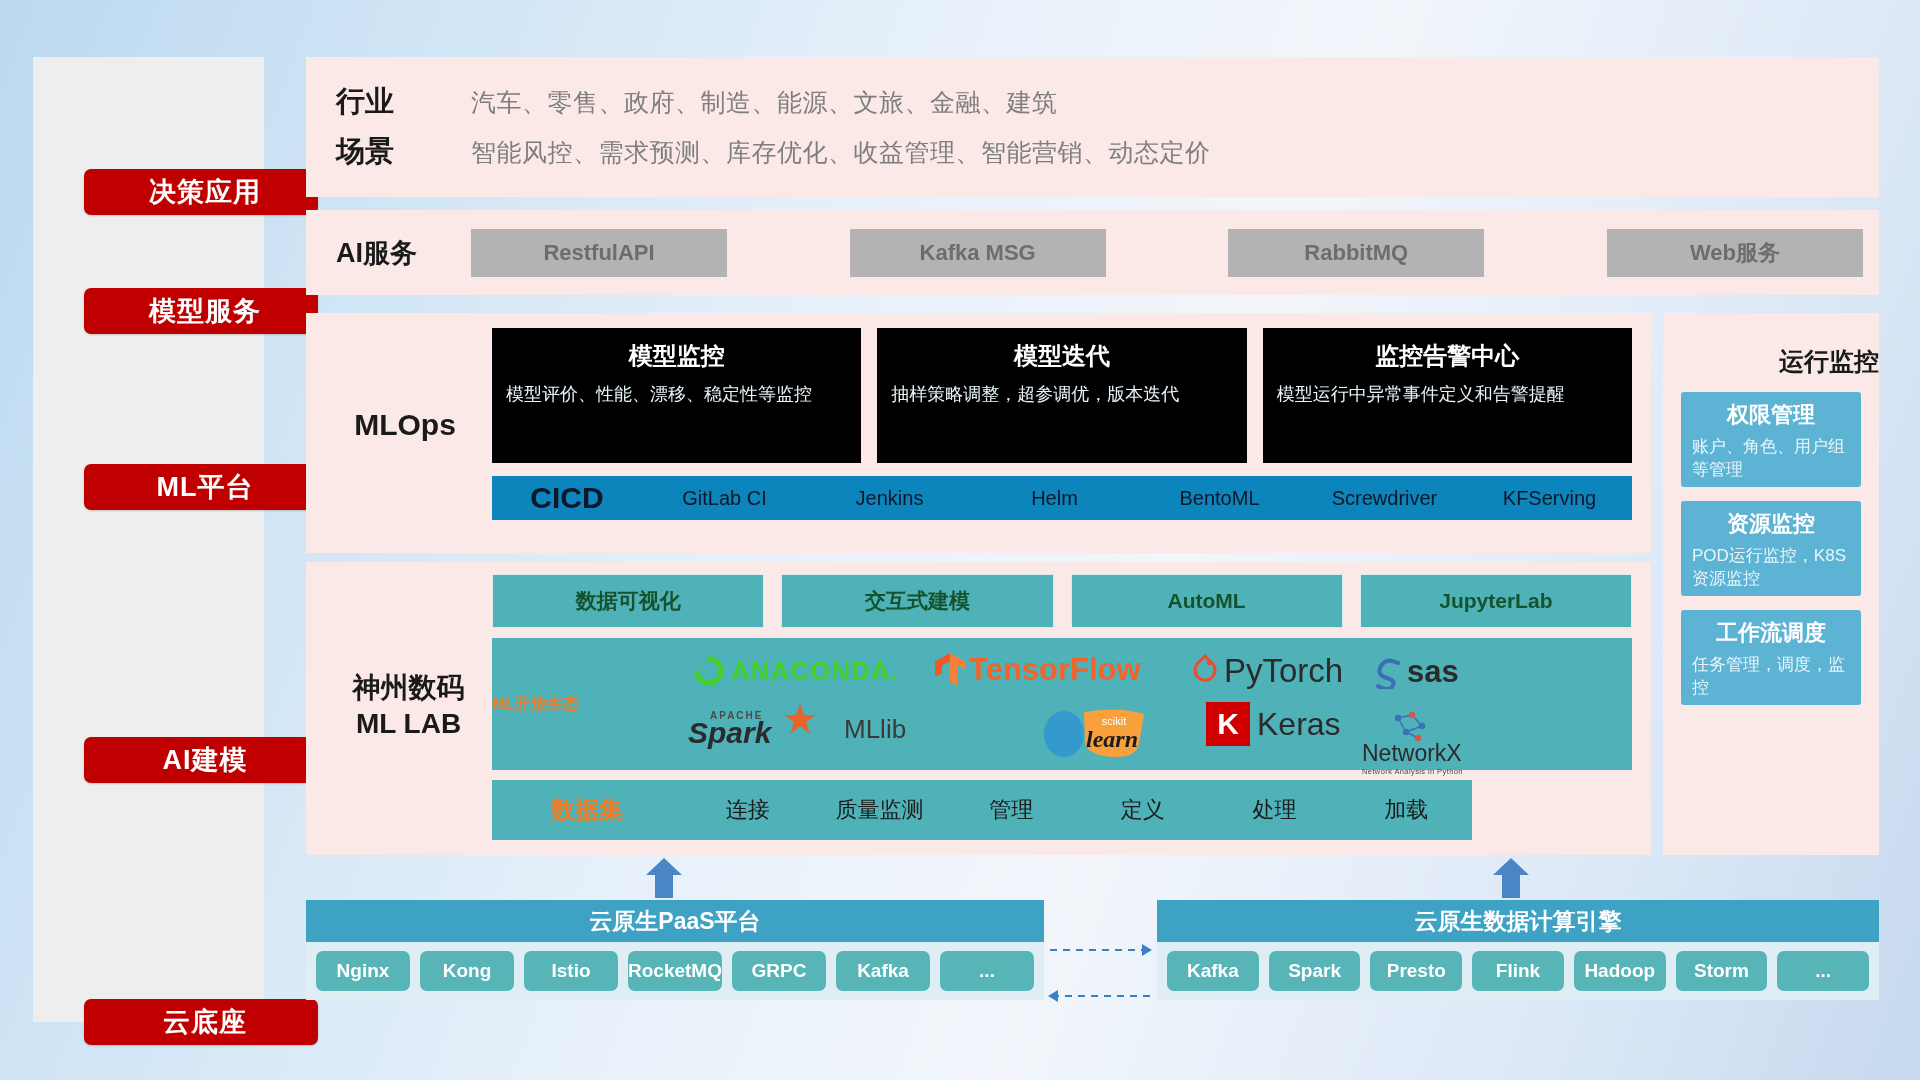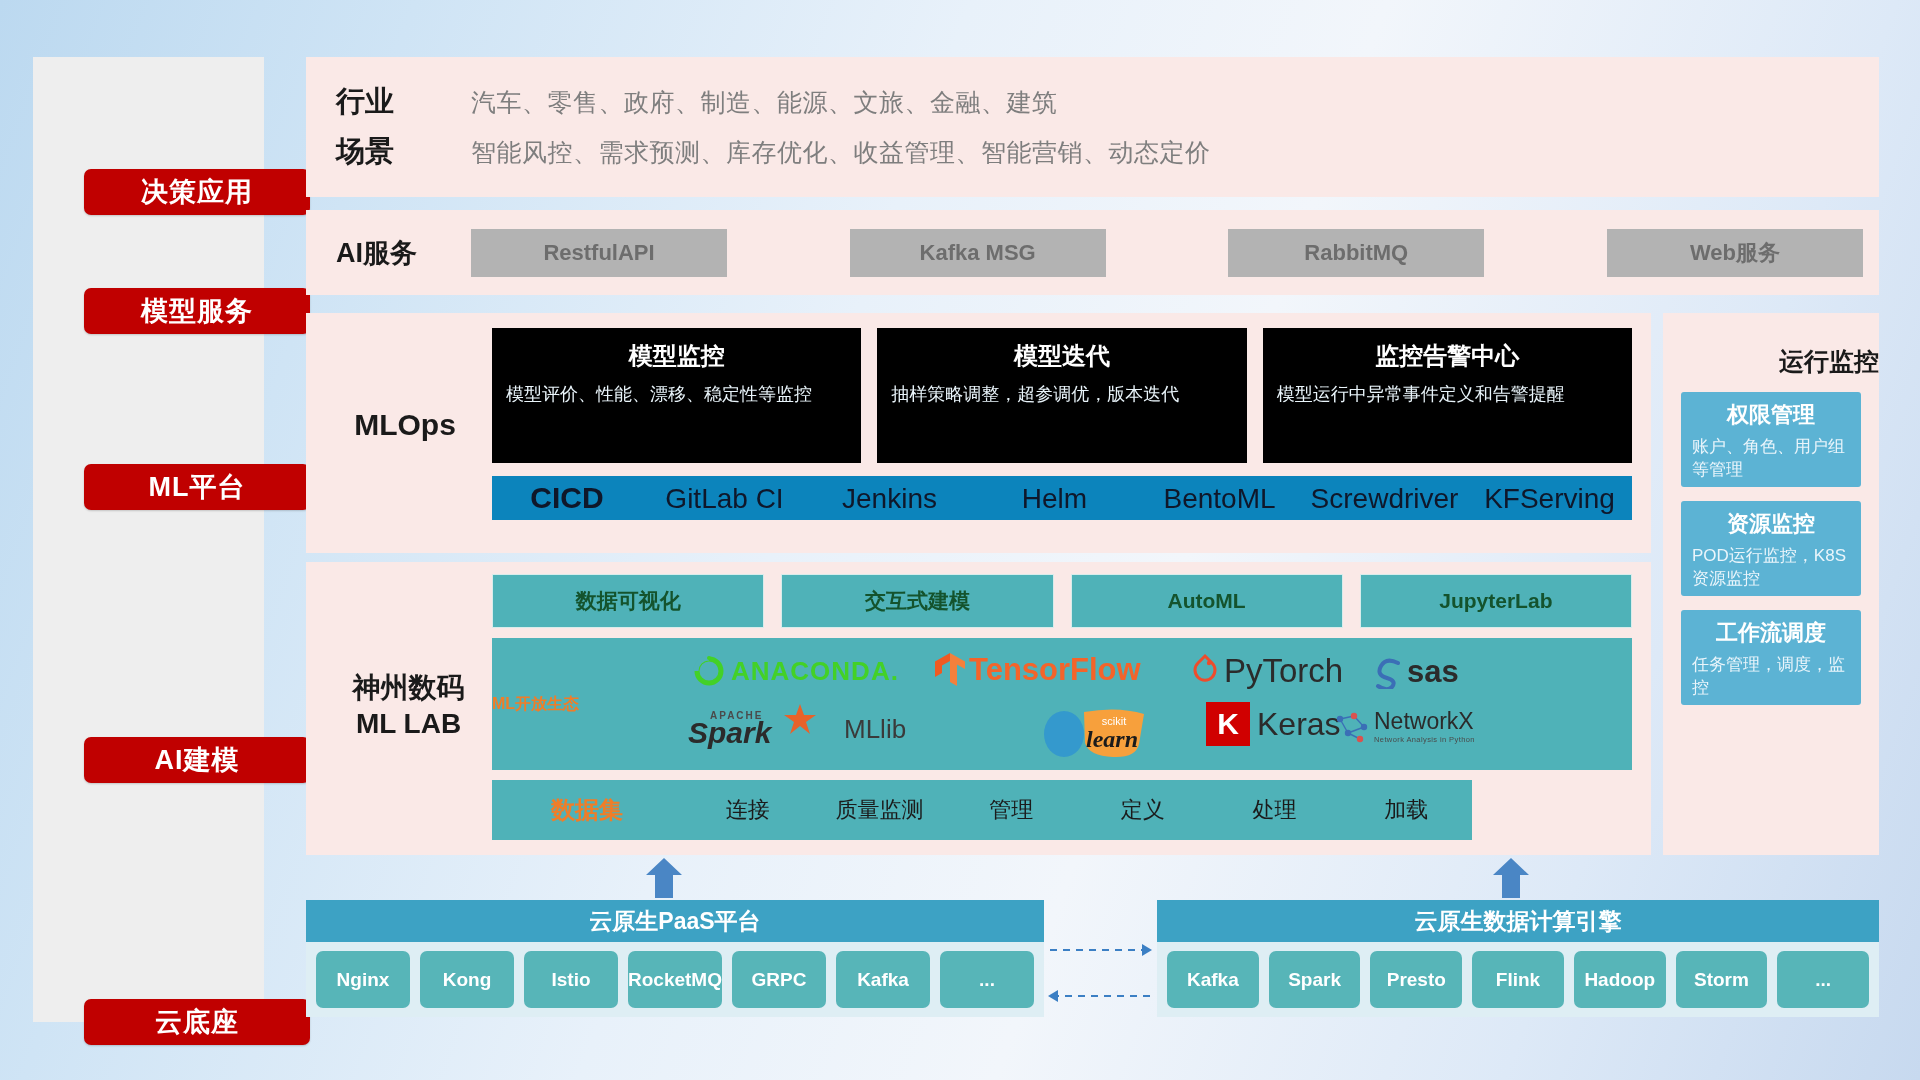--- a/index.html
+++ b/index.html
@@ -14,20 +14,21 @@
   .left-col{
     position:absolute;left:33px;top:57px;width:231px;height:965px;
     background:#eeeeee;
   }
   .layer-chip{
     position:absolute;left:51px;width:226px;height:46px;
     background:#c00000;border-radius:7px;color:#fff;
     display:flex;align-items:center;justify-content:center;
     font-size:27px;font-weight:bold;letter-spacing:1px;
     box-shadow:0 1px 2px rgba(0,0,0,.18);
+    padding-left:8px;
   }
   .chip-1{top:112px;}
   .chip-2{top:231px;}
   .chip-3{top:407px;}
   .chip-4{top:680px;}
   .chip-5{top:942px;}
 
   
   .band{position:absolute;background:#fae9e7;}
 
@@ -51,21 +52,21 @@
   
   .band-mlops{left:306px;top:313px;width:1345px;height:240px;}
   .mlops-key{position:absolute;left:24px;top:95px;width:150px;text-align:center;font-size:30px;font-weight:bold;color:#1a1a1a;}
   .mlops-cards{position:absolute;left:186px;top:15px;width:1140px;height:135px;display:flex;gap:16px;}
   .mlops-card{flex:1;background:#000000;color:#fff;padding:12px 14px 0 14px;box-sizing:border-box;}
   .mlops-card .t{font-size:24px;font-weight:bold;text-align:center;margin-bottom:10px;}
   .mlops-card .d{font-size:18px;line-height:1.35;color:#e9f4fa;}
   .cicd-bar{position:absolute;left:186px;top:163px;width:1140px;height:44px;background:#0c84bc;color:#0f172a;
     display:flex;align-items:center;overflow:hidden;}
   .cicd-title{width:150px;text-align:center;font-size:30px;font-weight:bold;flex:none;}
-  .cicd-item{flex:1;font-size:28px;text-align:center;line-height:1.25;padding:0 4px;box-sizing:border-box;}
+  .cicd-item{flex:1;font-size:20px;text-align:center;line-height:1.25;padding:0 4px;box-sizing:border-box;}
 
   
   .band-mllab{left:306px;top:562px;width:1345px;height:293px;}
   .mllab-key{position:absolute;left:20px;top:108px;width:165px;text-align:center;font-size:28px;font-weight:bold;color:#1a1a1a;line-height:1.3;}
   .tools-row{position:absolute;left:186px;top:12px;width:1140px;height:54px;display:flex;gap:17px;}
   .tool-pill{flex:1;background:#4fb2b8;color:#14532d;display:flex;align-items:center;justify-content:center;
     font-size:21px;font-weight:bold;border:1px solid #d8eceb;}
   .eco-row{position:absolute;left:186px;top:76px;width:1140px;height:132px;background:#4fb2b8;display:flex;align-items:center;}
   .eco-label{width:190px;text-align:left;font-size:16px;font-weight:bold;color:#f07d28;flex:none;}
   .eco-logos{flex:1;height:100%;position:relative;}
@@ -80,21 +81,21 @@
   .mon-card .t{text-align:center;font-size:22px;font-weight:bold;margin-bottom:6px;}
   .mon-card .d{font-size:17px;line-height:1.35;color:#eaf5fb;}
 
   
   .base-group{position:absolute;}
   .base-left{left:306px;top:900px;width:738px;}
   .base-right{left:1157px;top:900px;width:722px;}
   .base-head{height:42px;background:#3da2c4;color:#fff;display:flex;align-items:center;justify-content:center;
     font-size:23px;font-weight:bold;}
   .base-body{background:#deeef4;padding:9px 10px;display:flex;gap:10px;box-sizing:border-box;}
-  .base-pill{flex:1;min-width:0;height:57px;background:#57b5b8;border-radius:7px;color:#fff;
+  .base-pill{flex:1;min-width:0;height:40px;background:#57b5b8;border-radius:7px;color:#fff;
     display:flex;align-items:center;justify-content:center;text-align:center;
     font-size:19px;font-weight:bold;line-height:1.15;padding:11px 3px;box-sizing:border-box;}
 
   
   .up-arrow{position:absolute;width:40px;height:40px;}
   .up-arrow svg{width:100%;height:100%;display:block;}
   .arrow-l{left:644px;top:858px;}
   .arrow-r{left:1491px;top:858px;}
   .dash-link{position:absolute;left:1046px;top:938px;width:108px;height:74px;}
 
@@ -242,21 +243,21 @@
           <span class="lg-text" style="font-size:32px;color:#2b2b2b;font-weight:normal;margin-left:7px;">Keras</span>
         </div>
 
         <div class="logo" style="left:690px;top:16px;">
           <svg width="34" height="34" viewBox="0 0 34 34">
             <path d="M26 8 q-12 -6 -17 3 q-5 9 6 12 q10 3 5 9 q-5 5 -14 -1" fill="none" stroke="#3b6fb6" stroke-width="4" stroke-linecap="round"></path>
           </svg>
           <span class="lg-text" style="font-size:31px;color:#2b2b2b;margin-left:1px;">sas</span>
         </div>
 
-        <div class="logo" style="left:652px;top:72px;">
+        <div class="logo" style="left:676px;top:72px;flex-direction:column;">
           <svg width="36" height="32" viewBox="0 0 36 32">
             <line x1="6" y1="8" x2="20" y2="5" stroke="#3b6fb6" stroke-width="1.4"></line>
             <line x1="6" y1="8" x2="14" y2="22" stroke="#3b6fb6" stroke-width="1.4"></line>
             <line x1="20" y1="5" x2="30" y2="16" stroke="#3b6fb6" stroke-width="1.4"></line>
             <line x1="14" y1="22" x2="30" y2="16" stroke="#3b6fb6" stroke-width="1.4"></line>
             <line x1="14" y1="22" x2="26" y2="28" stroke="#3b6fb6" stroke-width="1.4"></line>
             <circle cx="6" cy="8" r="3.2" fill="#3b6fb6"></circle>
               <circle cx="20" cy="5" r="3.2" fill="#d9534f"></circle>
             <circle cx="14" cy="22" r="3.2" fill="#3b6fb6"></circle>
               <circle cx="30" cy="16" r="3.2" fill="#3b6fb6"></circle>

